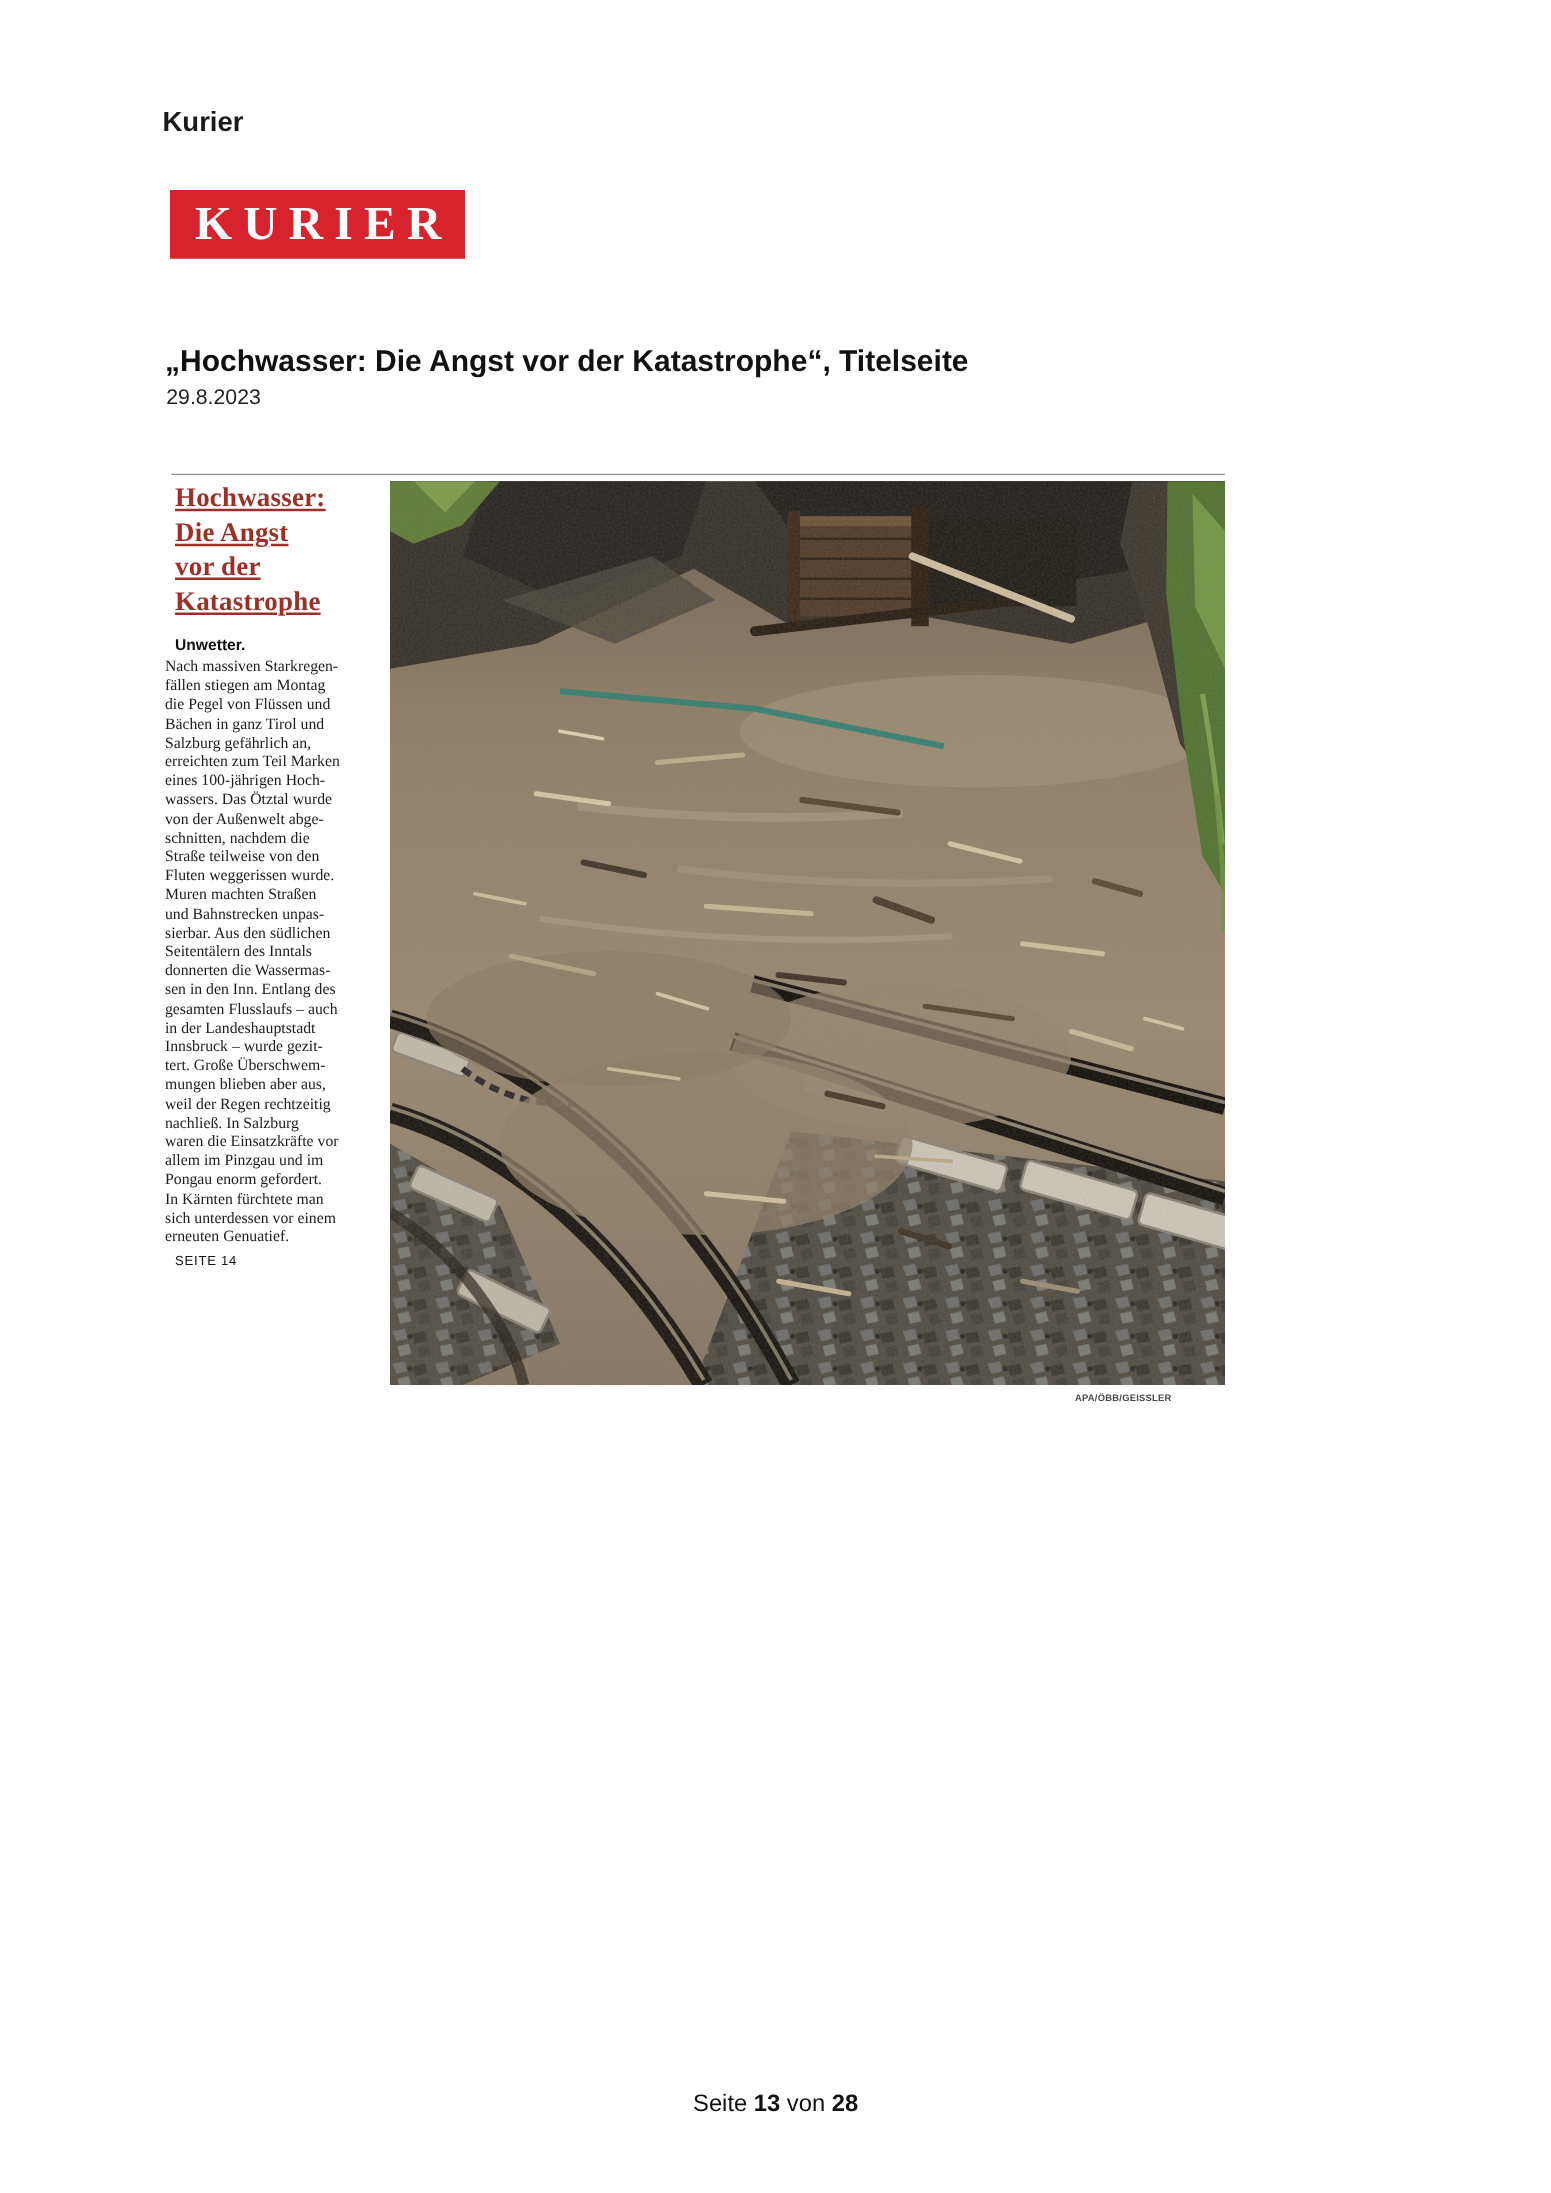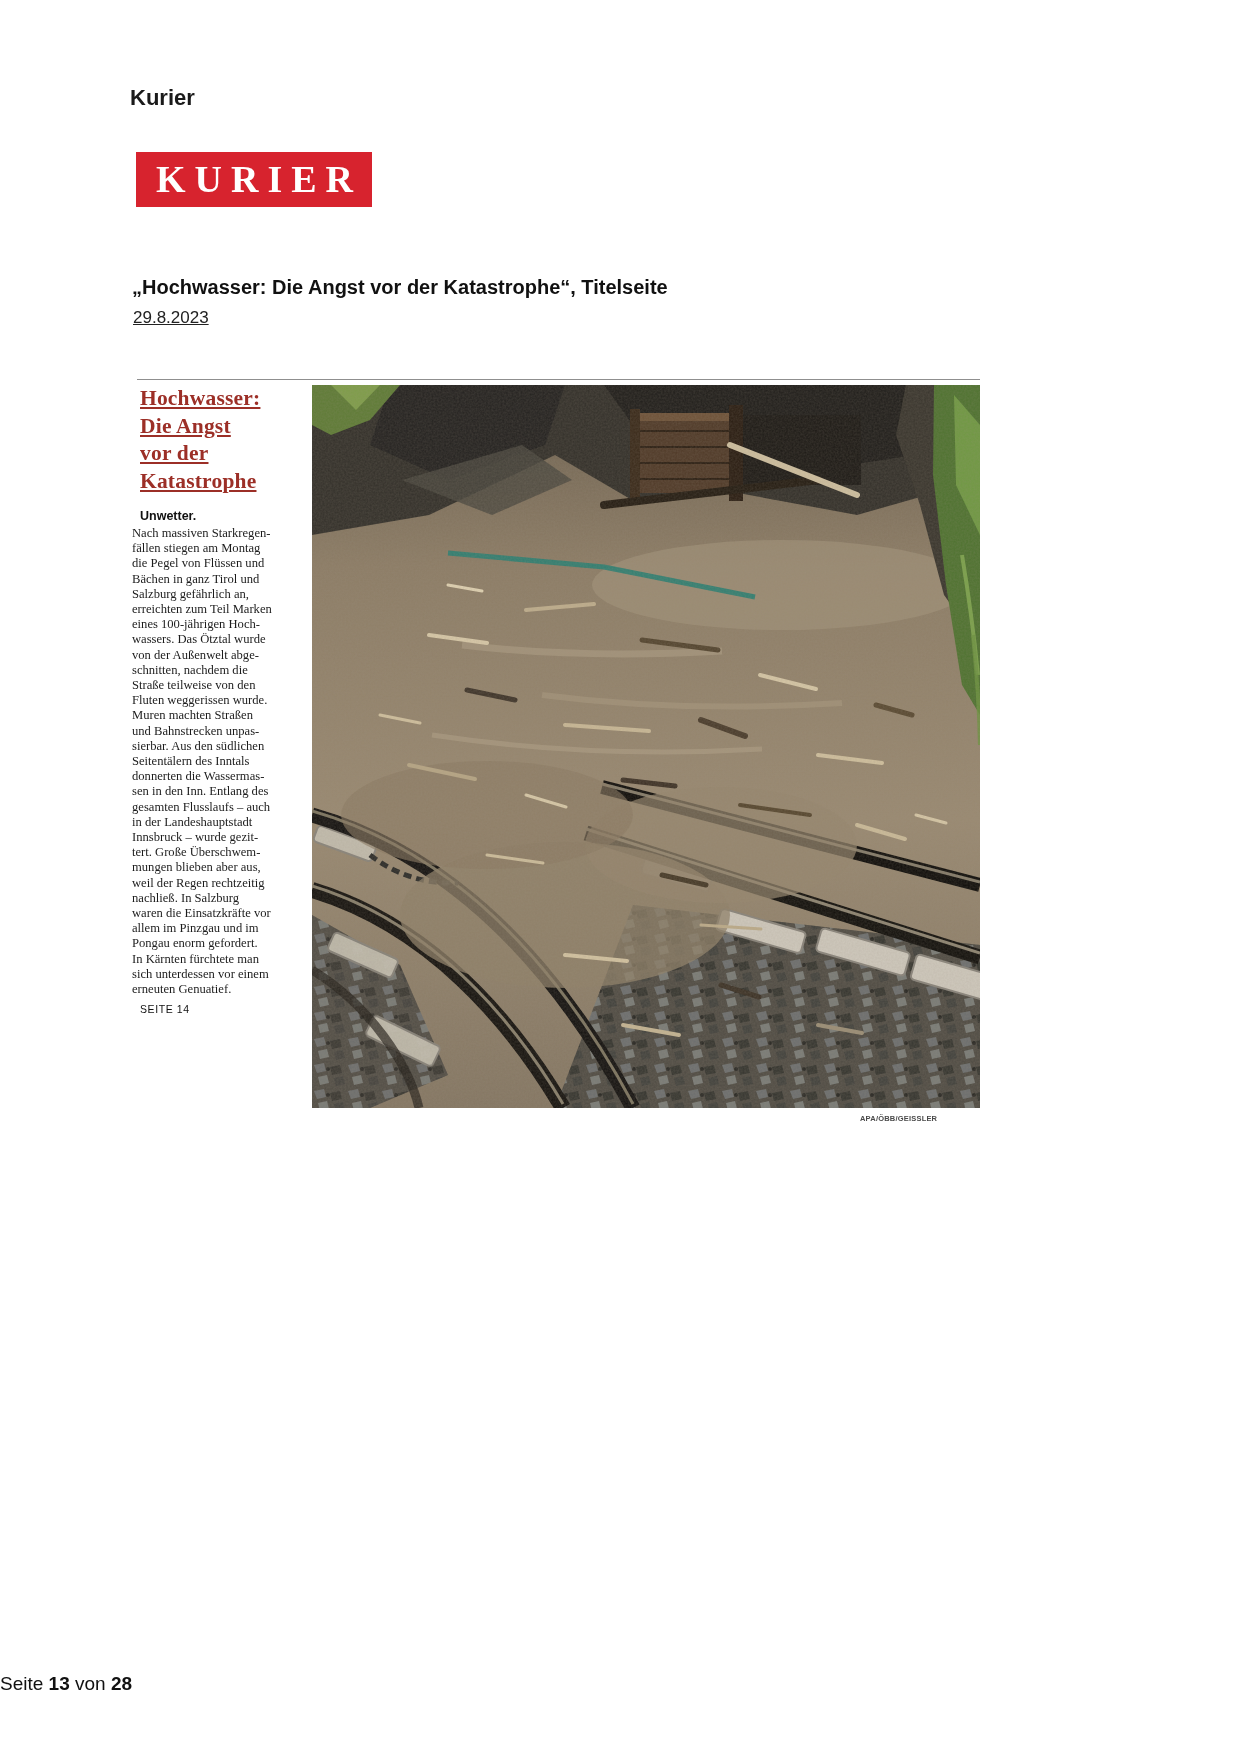--- a/index.html
+++ b/index.html
@@ -18,25 +18,25 @@
   }
   .kurier-logo{
     position:absolute;left:136px;top:129px;
     background:#d7232e;color:#ffffff;
     font-family:"Liberation Serif",serif;font-weight:bold;
     font-size:38px;line-height:1;letter-spacing:9px;
     padding:8px 10px 9px 20px;
   }
   .article-title{
     position:absolute;left:132px;top:253px;width:900px;
-    font-size:20px;font-weight:bold;color:#111;
+    font-size:24px;font-weight:bold;color:#111;
   }
   .article-date{
     position:absolute;left:133px;top:285px;
-    font-size:17px;color:#222;text-decoration:underline;
+    font-size:17px;color:#222;
   }
   .clipping-rule{
     position:absolute;left:137px;top:356px;width:843px;height:0;
     border-top:1px solid #8f8f8f;
   }
   .clip-headline{
     position:absolute;left:140px;top:362px;width:165px;
     font-family:"Liberation Serif",serif;font-weight:600;
     font-size:21.5px;line-height:27.5px;letter-spacing:0.2px;
     white-space:pre-line;
@@ -65,21 +65,21 @@
     position:absolute;left:312px;top:1089px;width:600px;
     font-size:12.5px;font-weight:bold;color:#111;
   }
   .clip-credit{
     position:absolute;left:860px;top:1091px;width:120px;
     text-align:left;font-size:7.5px;font-weight:bold;color:#4a4a4a;
     letter-spacing:0.2px;
   }
   .page-footer{
     position:absolute;left:0;top:1650px;width:100%;
-    font-size:19px;color:#111;
+    text-align:center;font-size:19px;color:#111;
   }
   .page-footer .b{font-weight:bold;}
 </style>
 </head>
 <body>
 
 <div class="page">
 
   <div class="source-label">Kurier</div>
 

